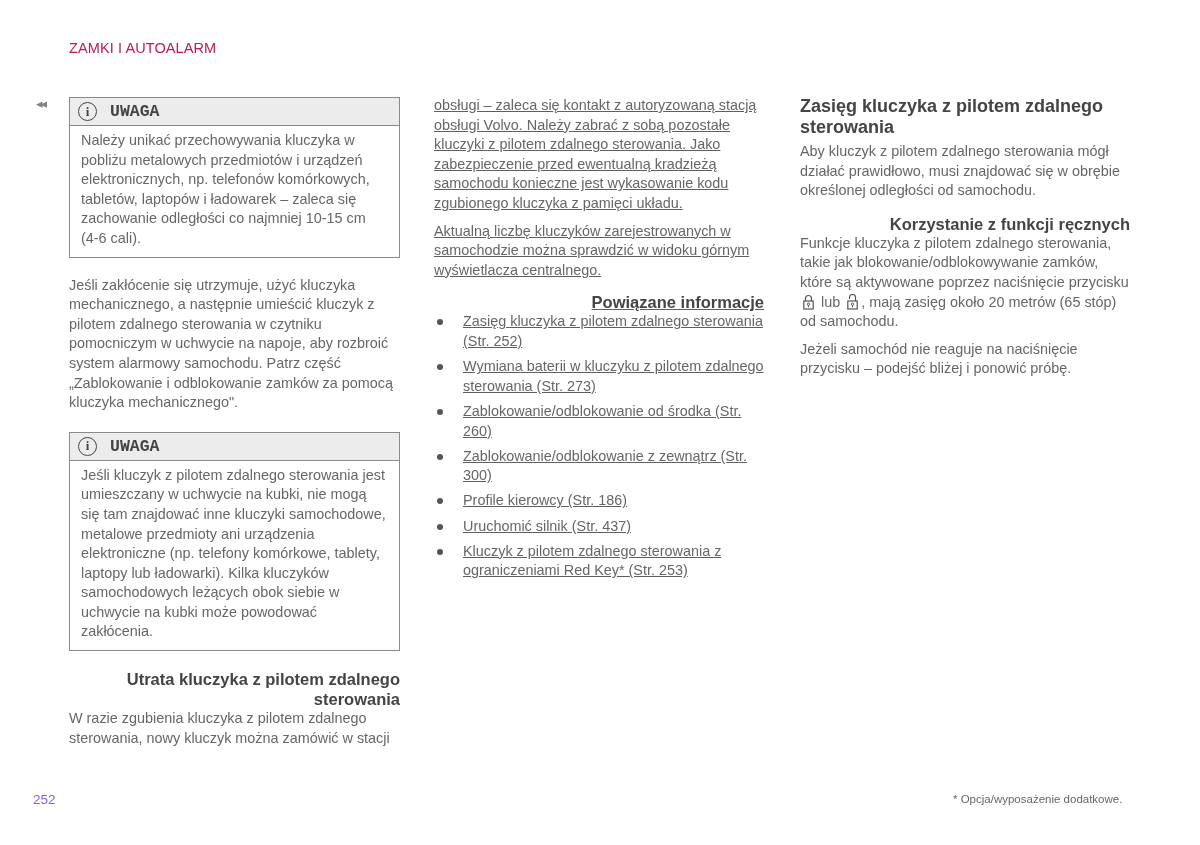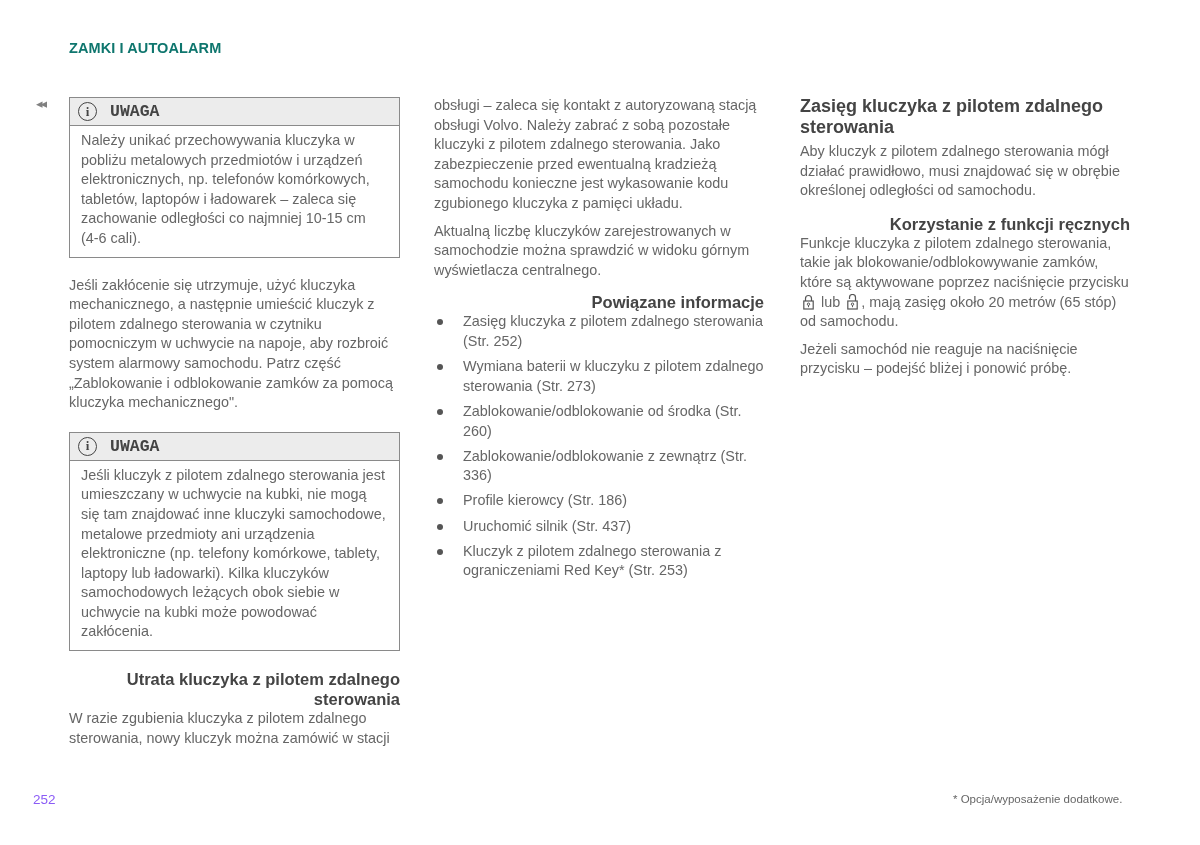--- a/index.html
+++ b/index.html
@@ -1,24 +1,24 @@
 <!DOCTYPE html>
 <html><head>
   <meta charset="utf-8">
   <style>
     html, body { margin:0; padding:0; }
     body {
       width:1200px; height:845px; background:#ffffff; position:relative; overflow:hidden;
       font-family:"Liberation Sans", sans-serif; color:#5f5f5f;
     }
-    .header { position:absolute; left:69px; top:40px; font-size:14.5px; color:#0f766e; letter-spacing:0.1px;font-weight:bold; }
+    .header { position:absolute; left:69px; top:40px; font-size:14.5px; color:#be185d; letter-spacing:0.1px; }
     .cont { position:absolute; left:36px; top:96px; font-size:13px; color:#808080; letter-spacing:-2px; }
     .col { position:absolute; }
     .col1 { left:69px; top:97px; width:331px; }
-    .col2 { left:434px; top:96px; width:330px; }
+    .col2 { left:434px; top:96px; width:330px;text-decoration:underline; }
     .col3 { left:800px; top:96px; width:330px; }
     p, .txt { font-size:14.4px; line-height:19.6px; color:#666666; margin:0; }
     .note { border:1px solid #8a8a8a; margin:0 0 0 0; }
     .note-head { background:#ececec; border-bottom:1px solid #8a8a8a; height:27px; display:flex; align-items:center; padding-left:8px; }
     .note-icon { width:19px; height:19px; border:1.5px solid #444; border-radius:50%; box-sizing:border-box; display:flex; align-items:center; justify-content:center; font-family:"Liberation Serif", serif; font-weight:bold; font-size:13px; color:#444; margin-right:13px; }
     .note-title { font-weight:bold; font-size:16.5px; color:#444;font-family:Liberation Mono, monospace; }
     .note-body { padding:5px 12px 8px 11px; }
     .h2 { font-weight:bold; font-size:16.5px; line-height:20px; color:#444; margin:0;text-align:right; }
     .h1 { font-weight:bold; font-size:18px; line-height:21px; color:#444; margin:0; }
     ul { list-style:none; margin:0; padding:0; }
@@ -59,21 +59,21 @@
 </div>
 
 <div class="col col2">
   <p>obsługi – zaleca się kontakt z autoryzowaną stacją obsługi Volvo. Należy zabrać z sobą pozostałe kluczyki z pilotem zdalnego sterowania. Jako zabezpieczenie przed ewentualną kradzieżą samochodu konieczne jest wykasowanie kodu zgubionego kluczyka z pamięci układu.</p>
   <p style="margin-top:8px;">Aktualną liczbę kluczyków zarejestrowanych w samochodzie można sprawdzić w widoku górnym wyświetlacza centralnego.</p>
   <h3 class="h2" style="margin-top:12px;">Powiązane informacje</h3>
   <ul>
     <li>Zasięg kluczyka z pilotem zdalnego sterowania (Str. 252)</li>
     <li>Wymiana baterii w kluczyku z pilotem zdalnego sterowania (Str. 273)</li>
     <li>Zablokowanie/odblokowanie od środka (Str. 260)</li>
-    <li>Zablokowanie/odblokowanie z zewnątrz (Str. 336)</li>
+    <li>Zablokowanie/odblokowanie z zewnątrz (Str. 300)</li>
     <li>Profile kierowcy (Str. 186)</li>
     <li>Uruchomić silnik (Str. 437)</li>
     <li>Kluczyk z pilotem zdalnego sterowania z ograniczeniami Red Key* (Str. 253)</li>
   </ul>
 </div>
 
 <div class="col col3">
   <h2 class="h1">Zasięg kluczyka z pilotem zdalnego sterowania</h2>
   <p style="margin-top:4px;">Aby kluczyk z pilotem zdalnego sterowania mógł działać prawidłowo, musi znajdować się w obrębie określonej odległości od samochodu.</p>
   <h3 class="h2" style="margin-top:13px;">Korzystanie z funkcji ręcznych</h3>

